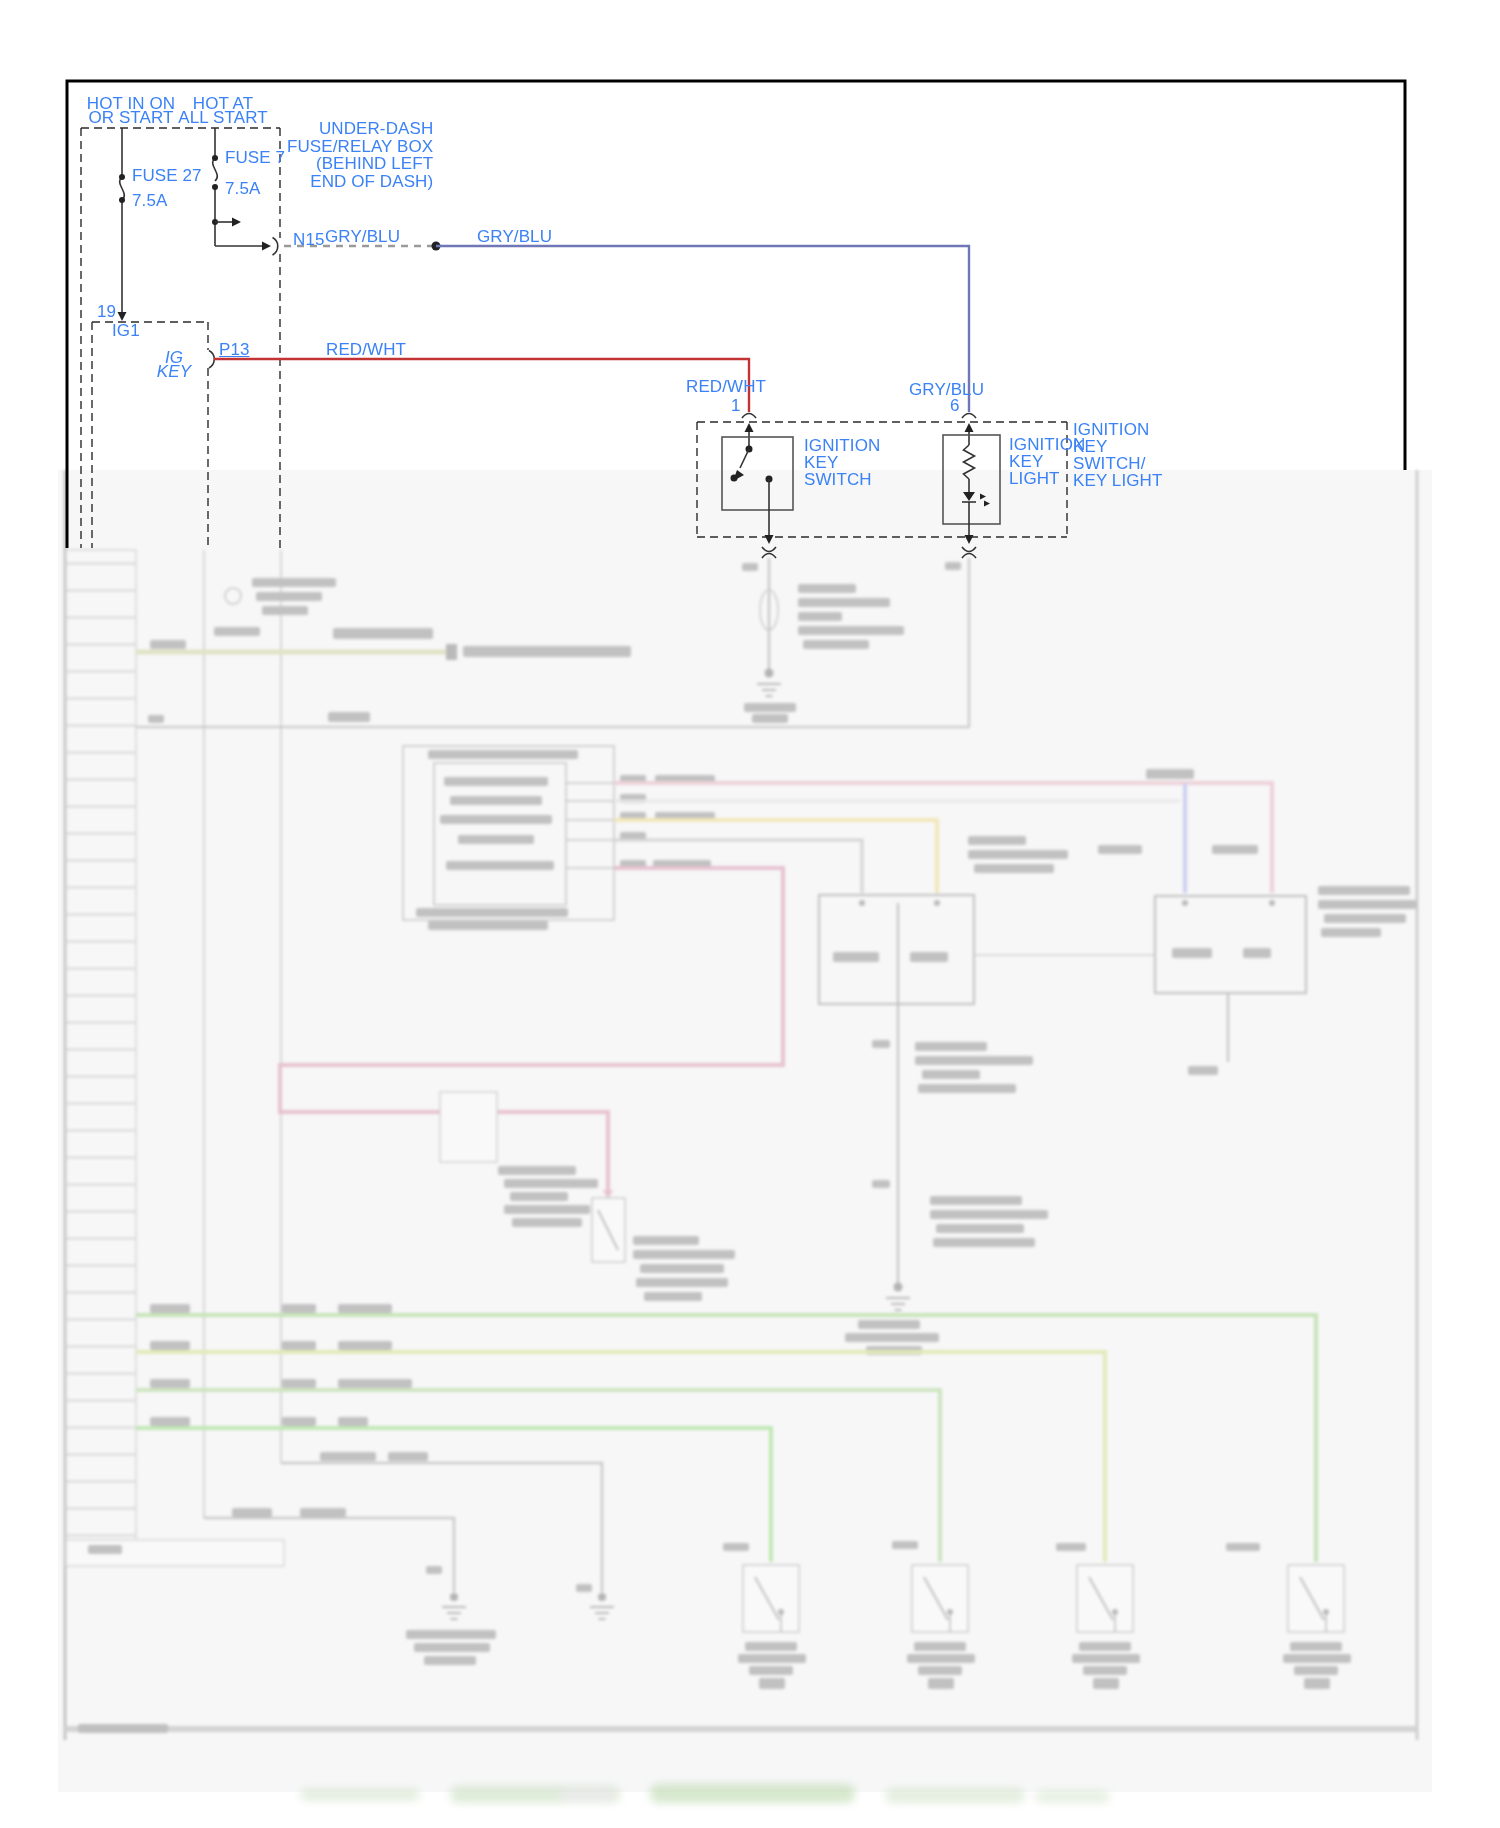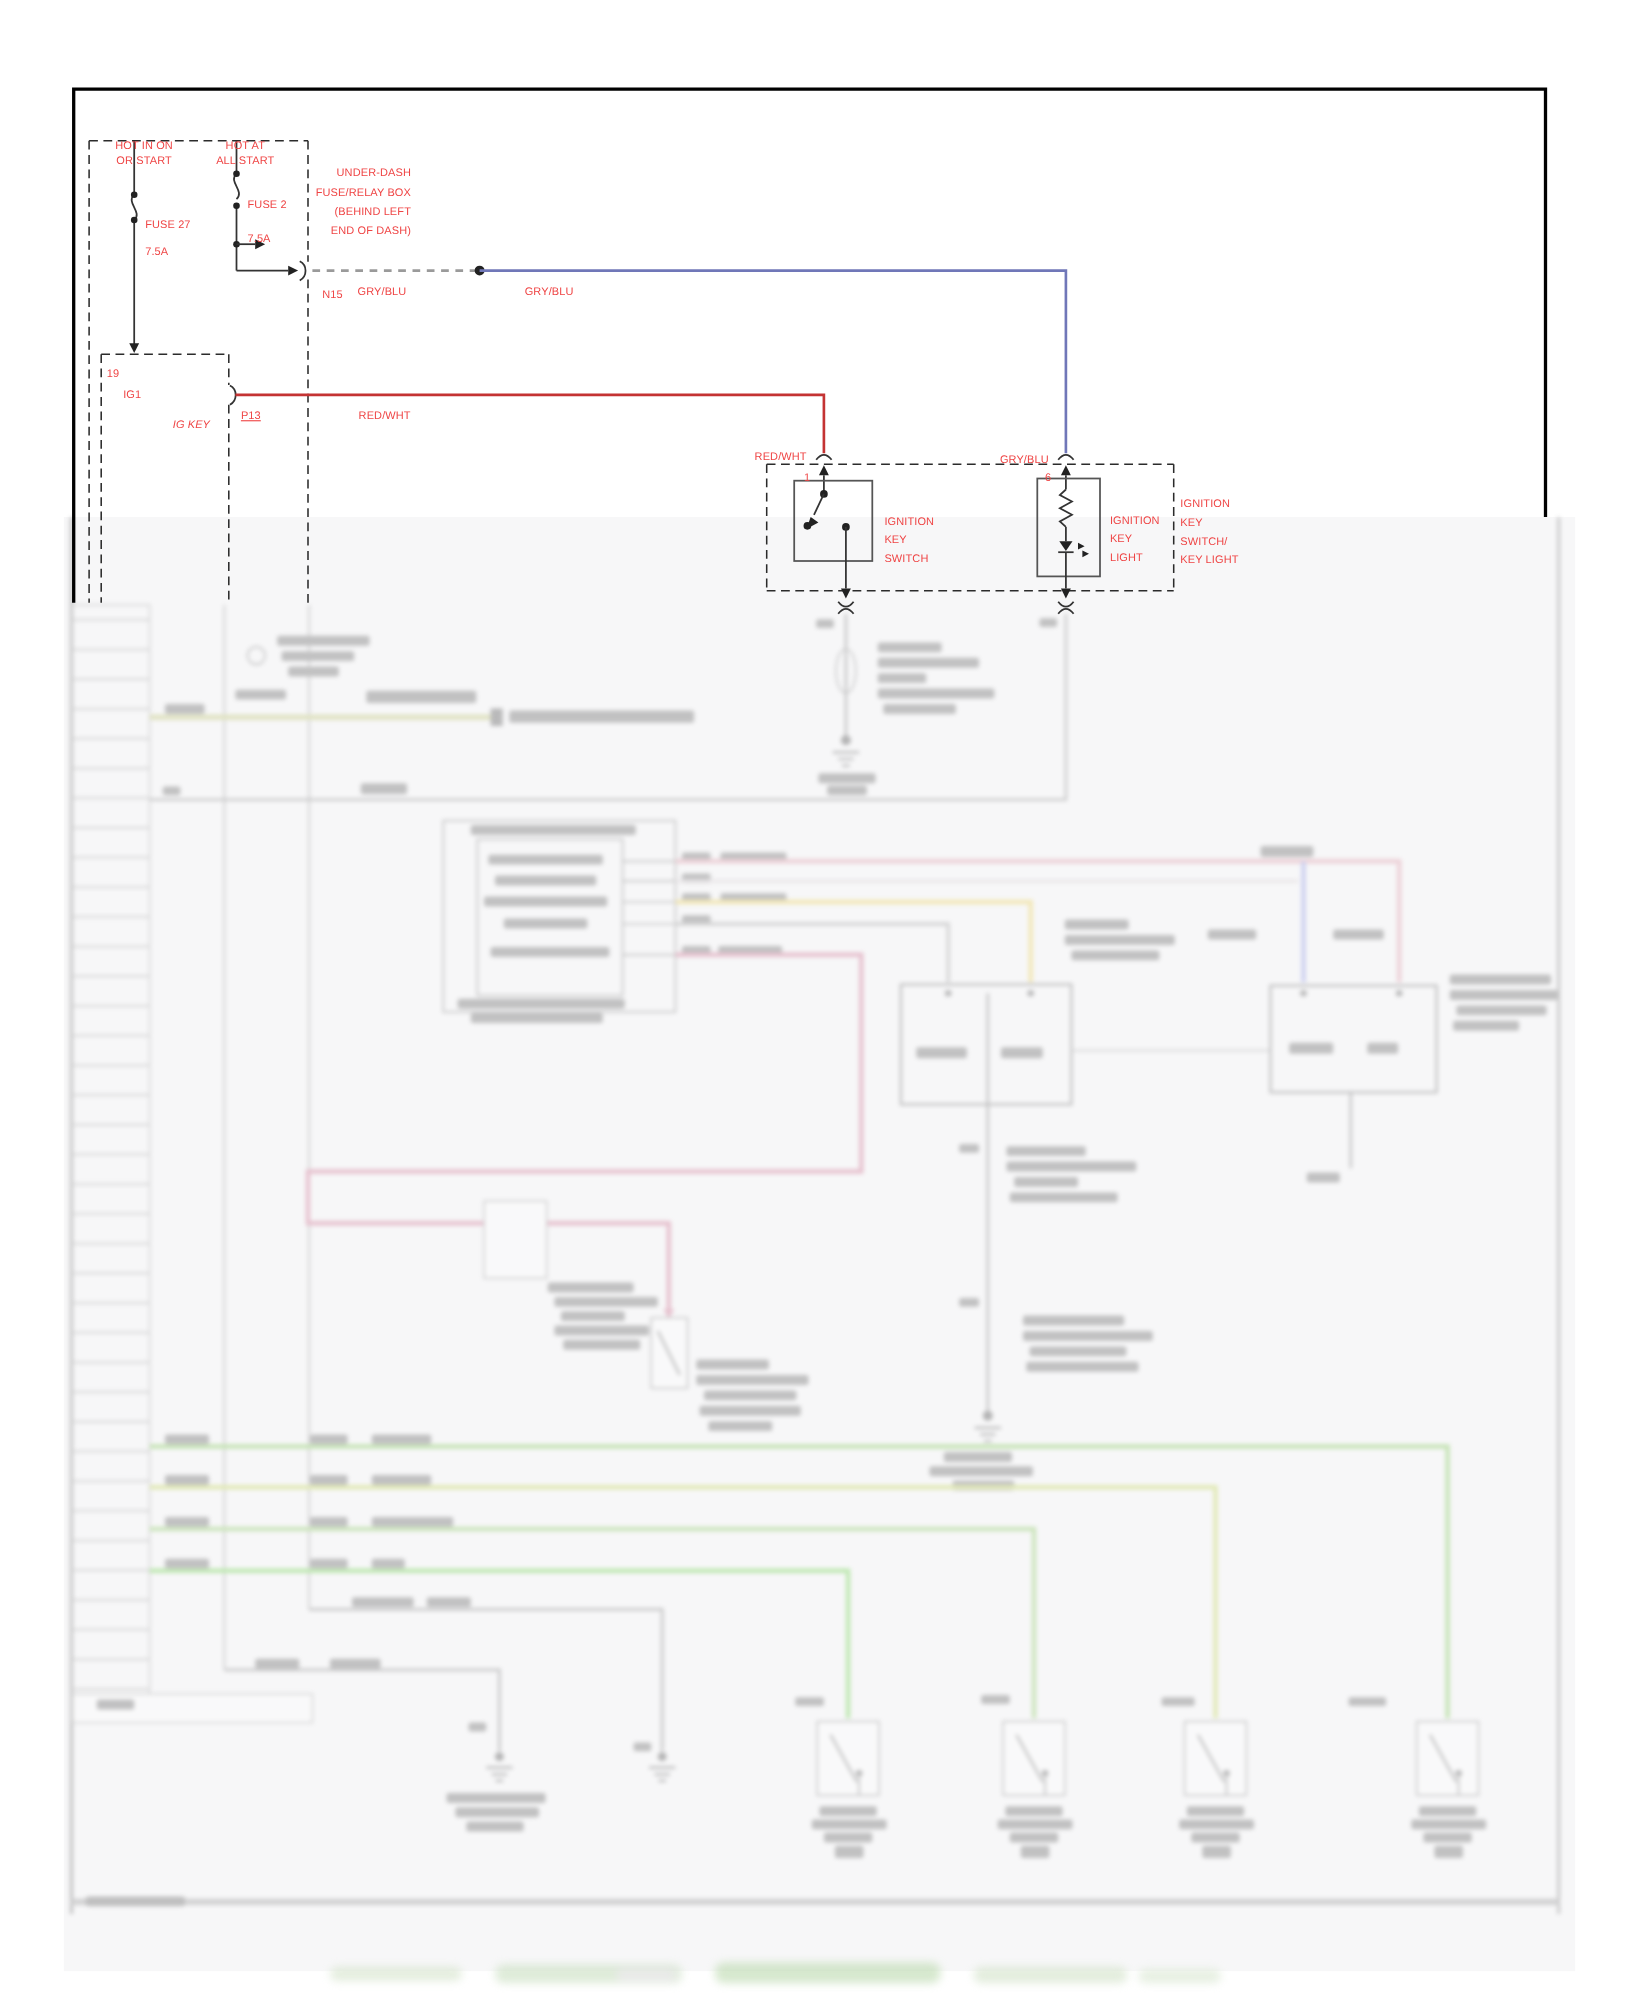--- a/index.html
+++ b/index.html
@@ -5,22 +5,22 @@
   html,body{margin:0;padding:0;background:#fff;}
   .stage{position:relative;width:1500px;height:1828px;background:#ffffff;overflow:hidden;
          font-family:"Liberation Sans",sans-serif;}
   .tint{position:absolute;left:58px;top:470px;width:1374px;height:1322px;background:#f7f7f8;}
   .faded{position:absolute;left:0;top:0;width:1500px;height:1828px;
          opacity:0.34;filter:blur(1.7px);}
   .wmark{position:absolute;left:0;top:0;width:1500px;height:1828px;
          opacity:0.55;filter:blur(4px);}
   .wmark div{position:absolute;border-radius:8px;}
   svg{position:absolute;left:0;top:0;}
-  .t{position:absolute;font-size:10px;line-height:14px;color:#ef4444;
-     white-space:pre-line;letter-spacing:0.1px;margin-top:29px;}
+  .t{position:absolute;font-size:17px;line-height:14px;color:#3b82f6;
+     white-space:pre-line;letter-spacing:0.1px;}
   .tc{text-align:center;}
   .tr{text-align:center;font-style:italic;}
   .lh17{line-height:17px;}
   .lh175{line-height:17.5px;}
 </style>
 </head>
 <body>
 
 <div class="stage">
 
@@ -407,21 +407,21 @@
     </g>
   </svg>
 
   <div class="t tc" style="left:82px;top:97px;width:98px;">HOT IN ON
 OR START</div>
   <div class="t tc" style="left:174px;top:97px;width:98px;">HOT AT
 ALL START</div>
 
   <div class="t" style="left:132px;top:169px;">FUSE 27</div>
   <div class="t" style="left:132px;top:194px;">7.5A</div>
-  <div class="t" style="left:225px;top:151px;">FUSE 2</div>
+  <div class="t" style="left:225px;top:151px;">FUSE 7</div>
   <div class="t" style="left:225px;top:182px;">7.5A</div>
 
   <div class="t lh175" style="left:287px;top:120px;text-align:right;">UNDER-DASH
 FUSE/RELAY BOX
 (BEHIND LEFT
 END OF DASH)</div>
 
   <div class="t" style="left:293px;top:233px;">N15</div>
   <div class="t" style="left:325px;top:230px;">GRY/BLU</div>
   <div class="t" style="left:477px;top:230px;">GRY/BLU</div>

